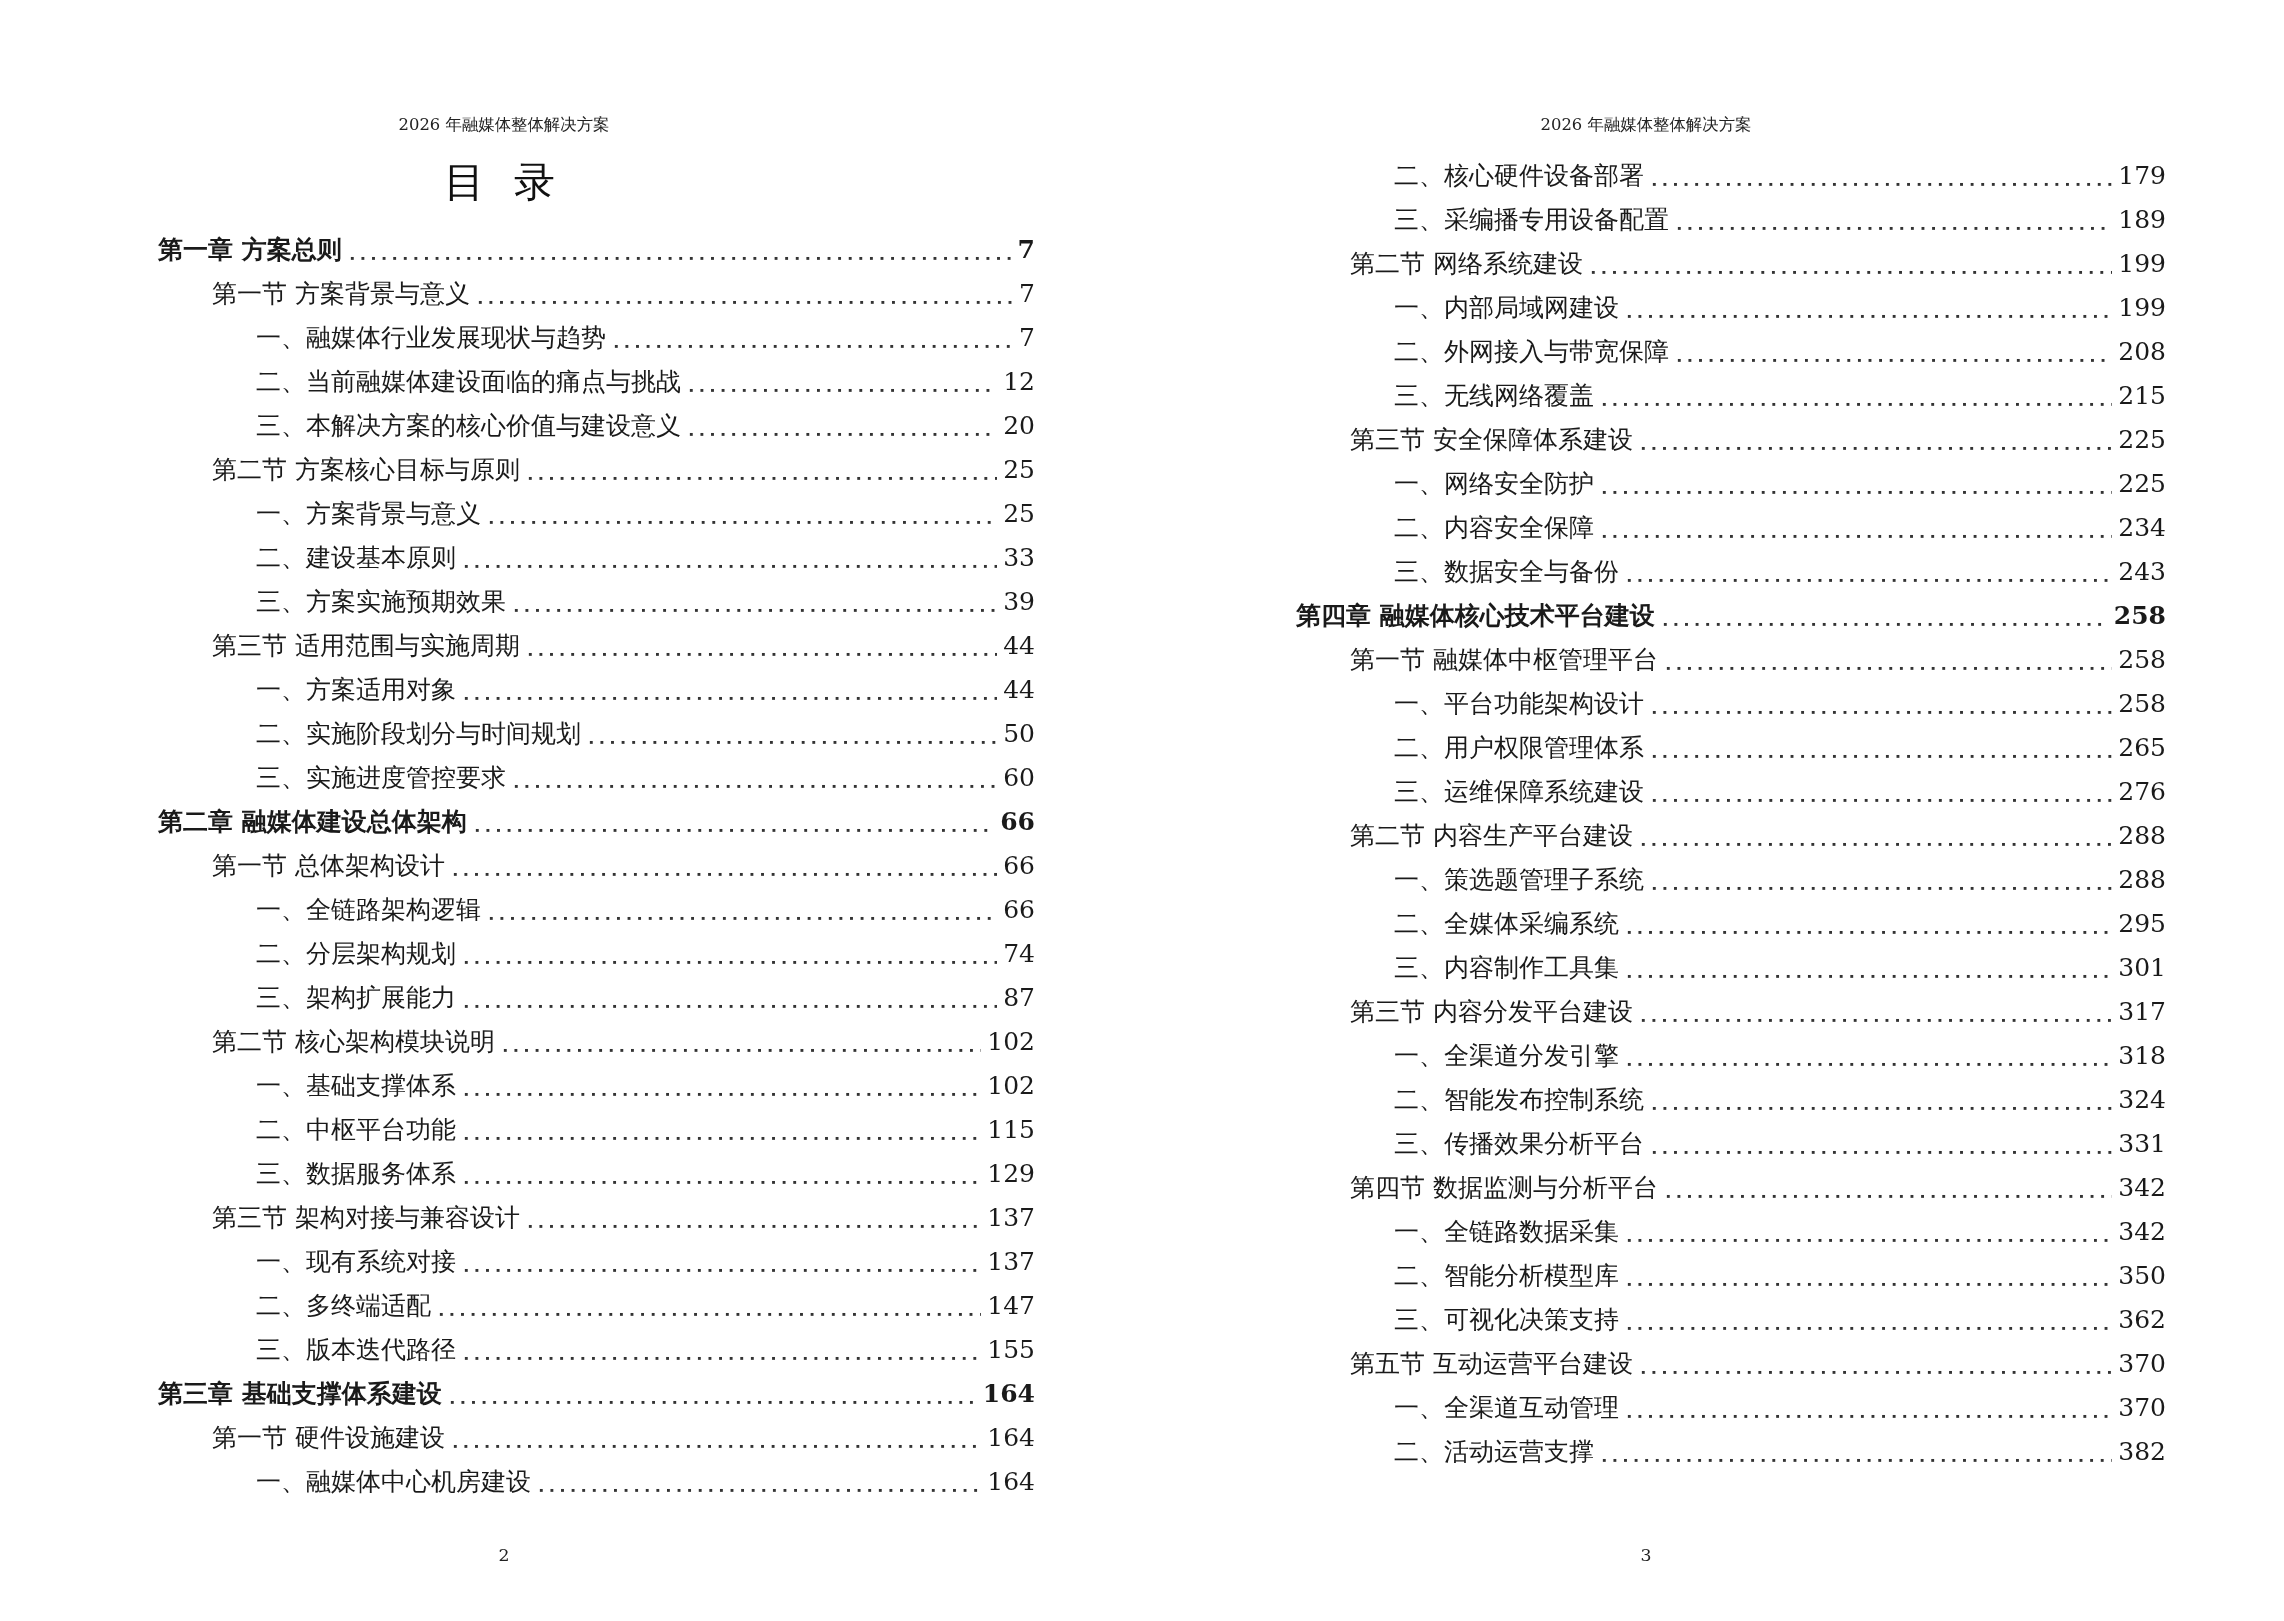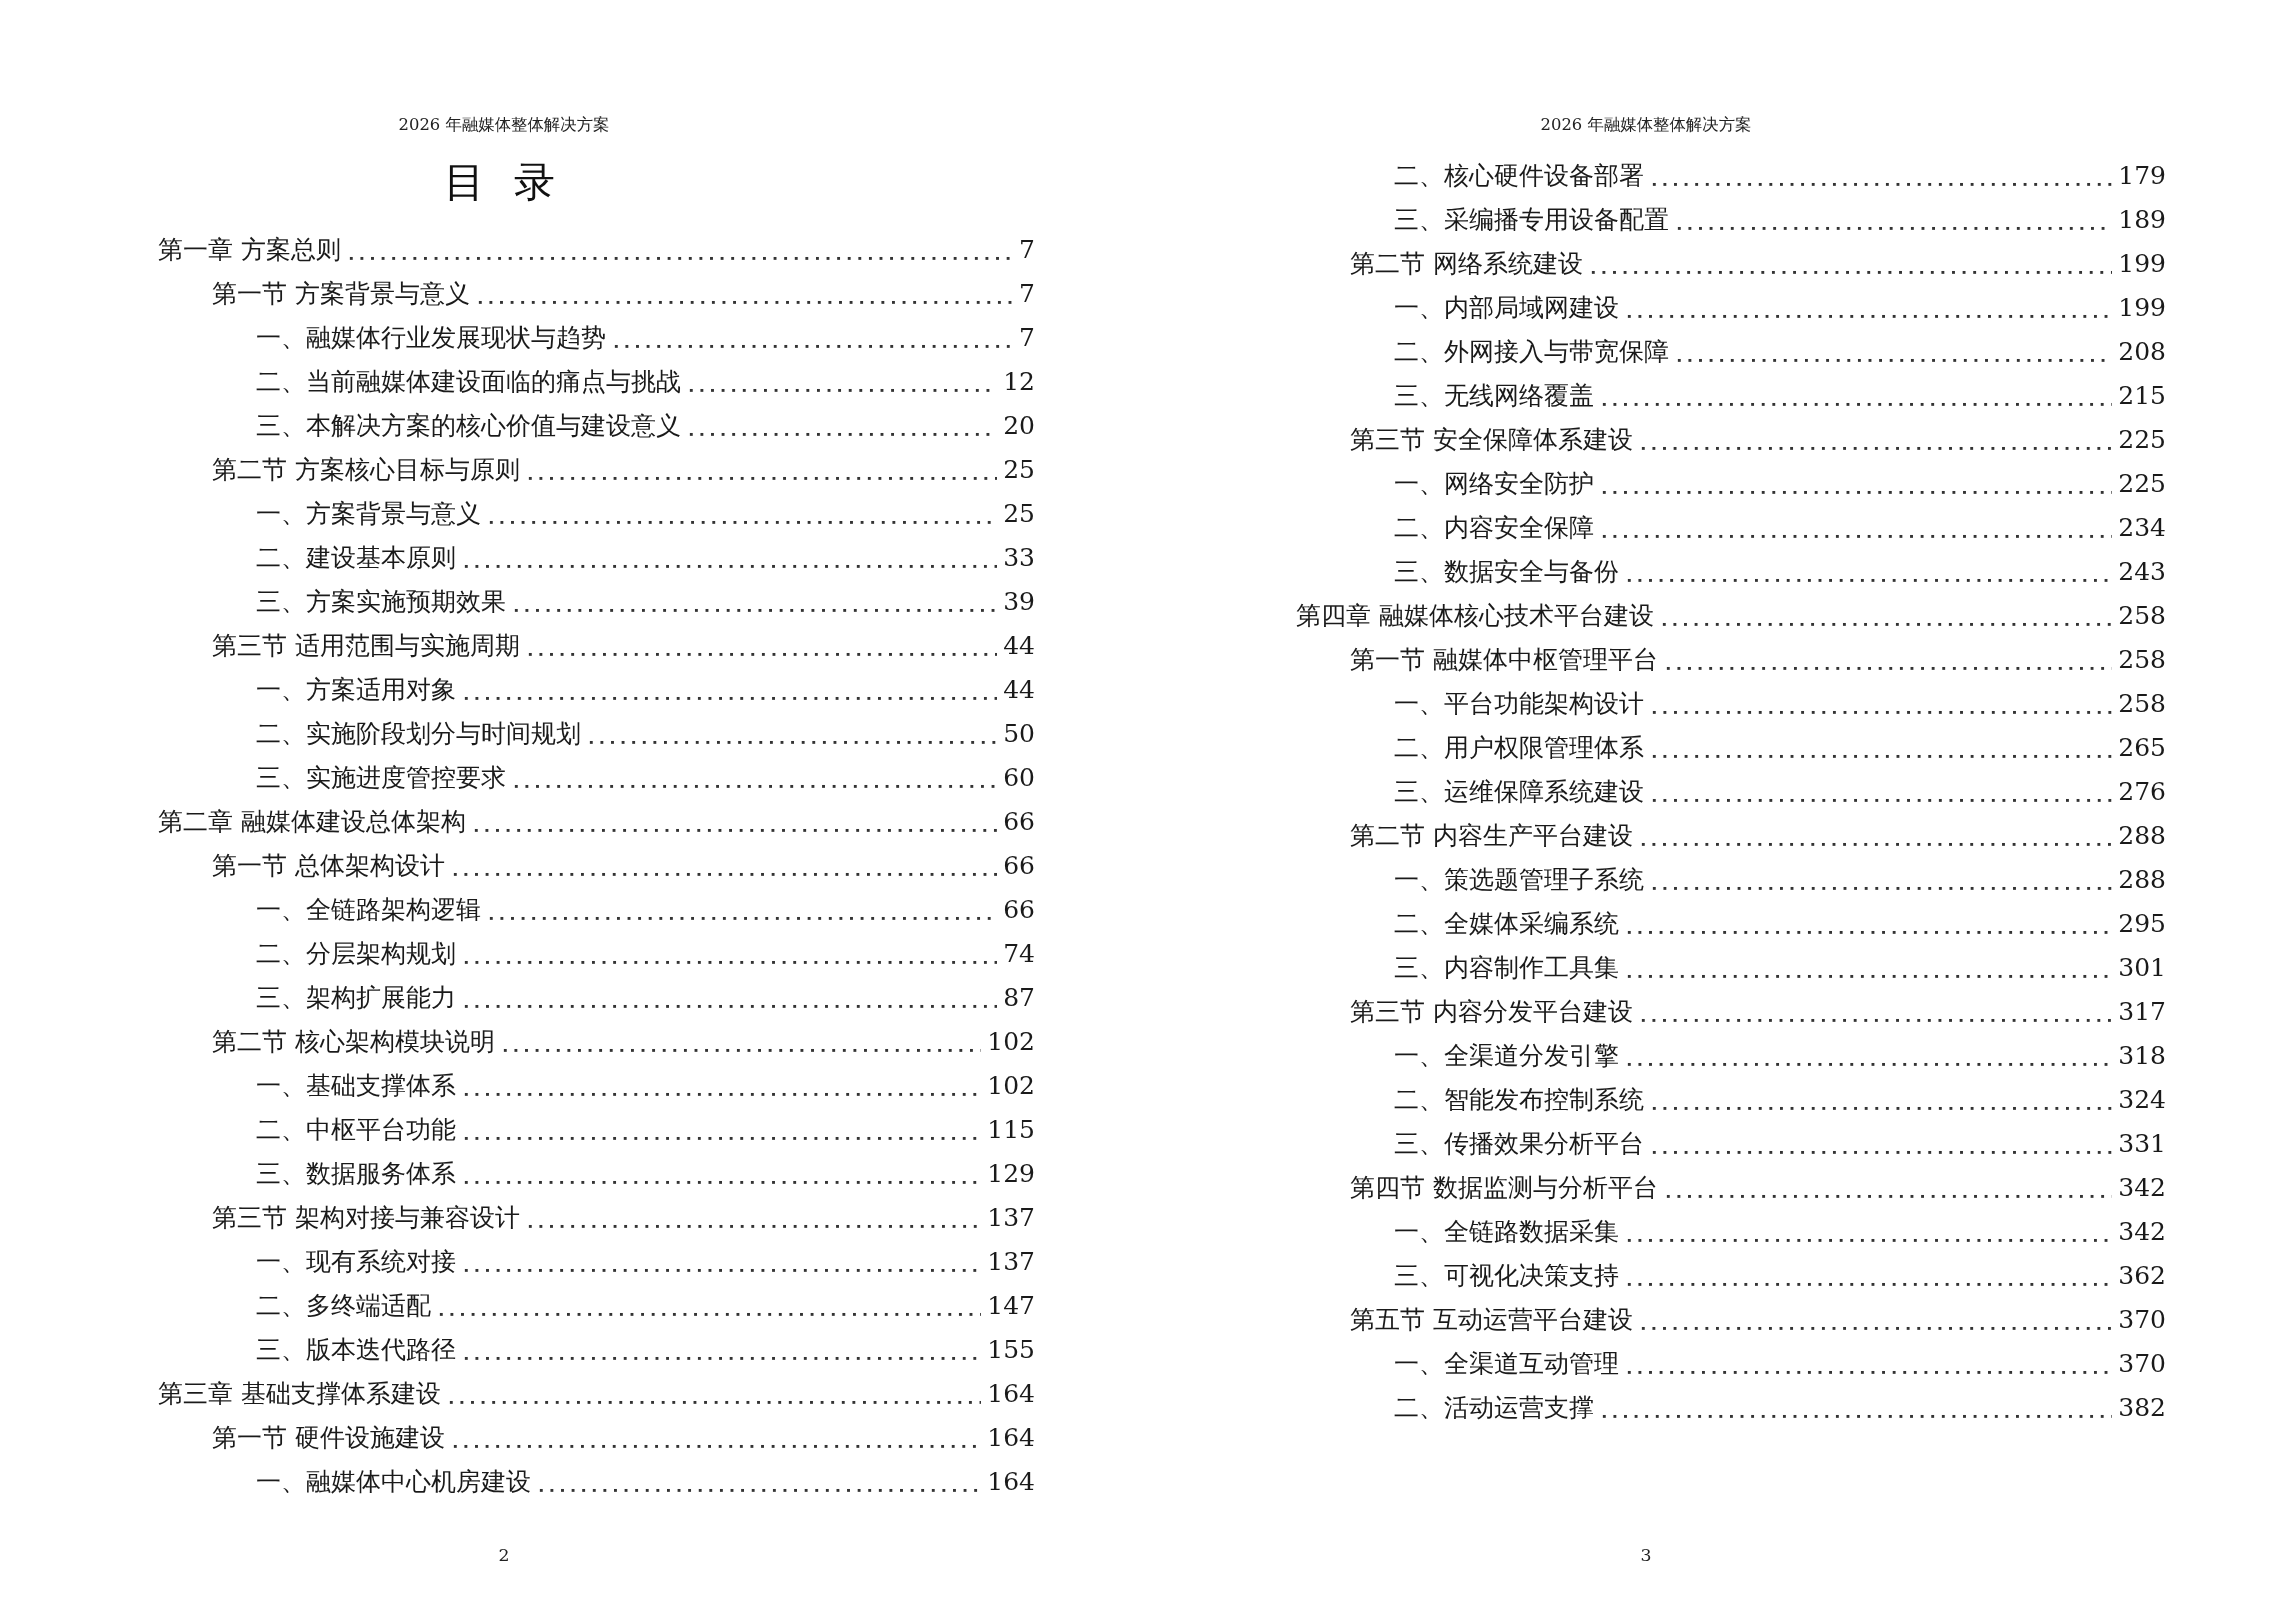--- a/index.html
+++ b/index.html
@@ -13,21 +13,21 @@
   #page-left .running-header { left:-67px; }
   #page-right .running-header { left:-67px; }
   .toc-title { position:absolute; top:120px; width:100%; text-align:center;
       font-size:41px; letter-spacing:29px; color:#111; }
   #page-left .toc-title { left:-57px; }
   .toc-list { position:absolute; }
   #page-left .toc-list { top:192px; left:158px; width:877px; }
   #page-right .toc-list { top:118px; left:154px; width:870px; }
   .toc-entry { position:relative; height:44px; display:flex; align-items:center;
       font-size:25px; white-space:nowrap; }
-  .toc-entry.lvl-chapter { padding-left:0px; }
+  .toc-entry.lvl-chapter { padding-left:0px;font-weight:bold; }
   .toc-entry.lvl-section { padding-left:54px; }
   .toc-entry.lvl-item { padding-left:98px; }
   .toc-entry .label { flex:0 0 auto; padding-right:4.8px; }
   .toc-entry .leader { flex:1 1 auto; height:21px; margin:0 6.7px 0 0;
       background-image:radial-gradient(circle, #333 1.4px, transparent 1.7px);
       background-size:10.6px 4.8px; background-repeat:repeat-x;
       background-position:0 17.3px; }
   .toc-entry .pagenum { flex:0 0 auto; text-align:right; min-width:14.4px; }
   .page-number { position:absolute; top:1510px; width:100%; text-align:center;
       font-size:17.3px; color:#222; }
@@ -312,20 +312,25 @@
         <span class="label">第四节  数据监测与分析平台</span>
         <span class="leader"></span>
         <span class="pagenum">342</span>
       </div>
       <div class="toc-entry lvl-item">
         <span class="label">一、全链路数据采集</span>
         <span class="leader"></span>
         <span class="pagenum">342</span>
       </div>
       <div class="toc-entry lvl-item">
+        <span class="label">二、智能分析模型库</span>
+        <span class="leader"></span>
+        <span class="pagenum">350</span>
+      </div>
+      <div class="toc-entry lvl-item">
         <span class="label">三、可视化决策支持</span>
         <span class="leader"></span>
         <span class="pagenum">362</span>
       </div>
       <div class="toc-entry lvl-section">
         <span class="label">第五节  互动运营平台建设</span>
         <span class="leader"></span>
         <span class="pagenum">370</span>
       </div>
       <div class="toc-entry lvl-item">

